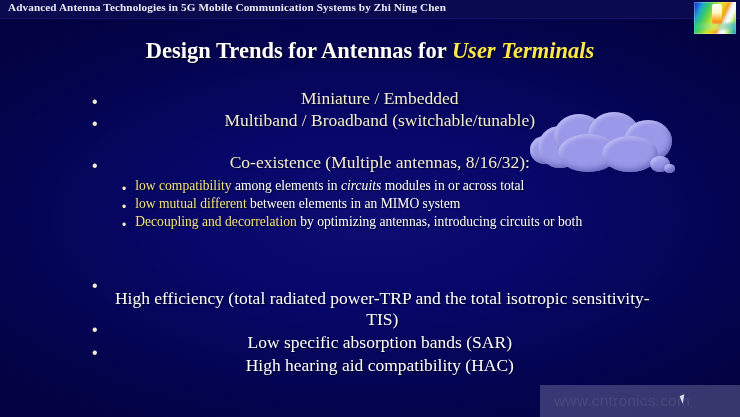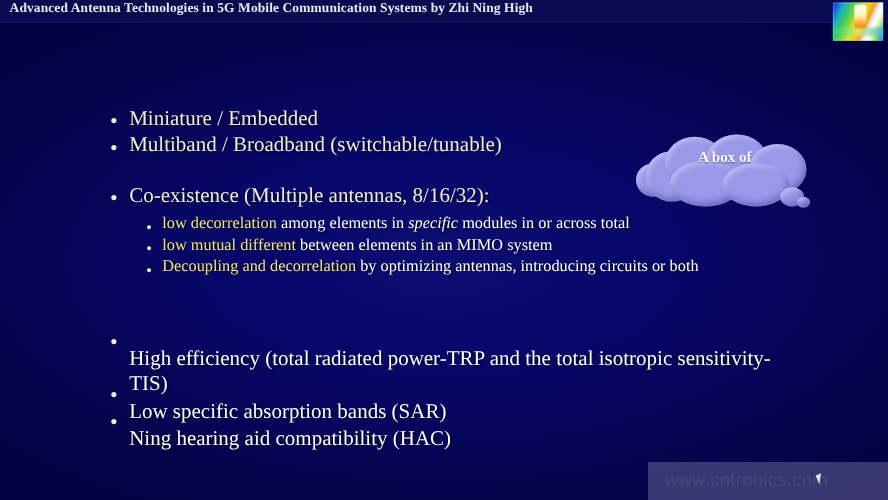--- a/index.html
+++ b/index.html
@@ -108,20 +108,21 @@
     font-size: 12px;
     margin-right: 9px;
     margin-top: 5px;
   }
   .bullet-text {
     flex: 1 1 auto;
     font-size: 17.5px;
     line-height: 1.22;
     color: #f2ecd2;
     text-shadow: 1px 1px 1px rgba(0,0,0,0.6);
+    text-align: center;
   }
   .bullet-text.white {
     color: #ffffff;
     margin-top: 16px;
   }
   .sub-text {
     flex: 1 1 auto;
     font-size: 13.6px;
     line-height: 1.25;
     color: #ffffff;
@@ -220,47 +221,50 @@
     border-bottom: 8px solid transparent;
     transform: rotate(-22deg);
   }
 </style>
 </head>
 <body>
 
 <div id="slide">
 
   <div id="header-bar">
-    <div id="header-title">Advanced Antenna Technologies in 5G Mobile Communication Systems by Zhi Ning High</div>
+    <div id="header-title">Advanced Antenna Technologies in 5G Mobile Communication Systems by Zhi Ning Chen</div>
   </div>
 
   <div id="corner-logo">
     <div class="glow-core"></div>
     <div class="glow-band"></div>
   </div>
 
+  <div id="slide-title">
+    <span>Design Trends for Antennas for </span><span class="accent">User Terminals</span>
+  </div>
 
   <div class="bullet-row" id="row-miniature">
     <span class="bullet-marker">•</span>
     <span class="bullet-text">Miniature / Embedded</span>
   </div>
 
   <div class="bullet-row" id="row-multiband">
     <span class="bullet-marker">•</span>
     <span class="bullet-text">Multiband / Broadband (switchable/tunable)</span>
   </div>
 
   <div class="bullet-row" id="row-coexistence">
     <span class="bullet-marker">•</span>
     <span class="bullet-text">Co-existence (Multiple antennas, 8/16/32):</span>
   </div>
 
   <div class="bullet-row" id="row-sub1">
     <span class="bullet-marker sub">•</span>
-    <span class="sub-text"><span class="hl">low decorrelation</span><span> among elements in </span><span class="ital">specific</span><span> modules in or across total</span></span>
+    <span class="sub-text"><span class="hl">low compatibility</span><span> among elements in </span><span class="ital">circuits</span><span> modules in or across total</span></span>
   </div>
 
   <div class="bullet-row" id="row-sub2">
     <span class="bullet-marker sub">•</span>
     <span class="sub-text"><span class="hl">low mutual different</span><span> between elements in an MIMO system</span></span>
   </div>
 
   <div class="bullet-row" id="row-sub3">
     <span class="bullet-marker sub">•</span>
     <span class="sub-text"><span class="hl">Decoupling and decorrelation</span><span> by optimizing antennas, introducing circuits or both</span></span>
@@ -271,35 +275,34 @@
     <span class="bullet-text white">High efficiency (total radiated power-TRP and the total isotropic sensitivity-TIS)</span>
   </div>
 
   <div class="bullet-row" id="row-sar">
     <span class="bullet-marker">•</span>
     <span class="bullet-text white">Low specific absorption bands (SAR)</span>
   </div>
 
   <div class="bullet-row" id="row-hac">
     <span class="bullet-marker">•</span>
-    <span class="bullet-text white">Ning hearing aid compatibility (HAC)</span>
+    <span class="bullet-text white">High hearing aid compatibility (HAC)</span>
   </div>
 
   <div id="cloud-callout">
     <div class="puff p7"></div>
     <div class="puff p1"></div>
     <div class="puff p2"></div>
     <div class="puff p3"></div>
     <div class="puff p4"></div>
     <div class="puff p5"></div>
     <div class="puff p6"></div>
     <div class="puff tail1"></div>
     <div class="puff tail2"></div>
     <div id="cloud-text">
-      <div>A box of</div>
     </div>
   </div>
 
   <div id="watermark-bar">
     <div id="watermark-text">www.cntronics.com</div>
     <div id="watermark-cursor"></div>
   </div>
 
 </div>
 

